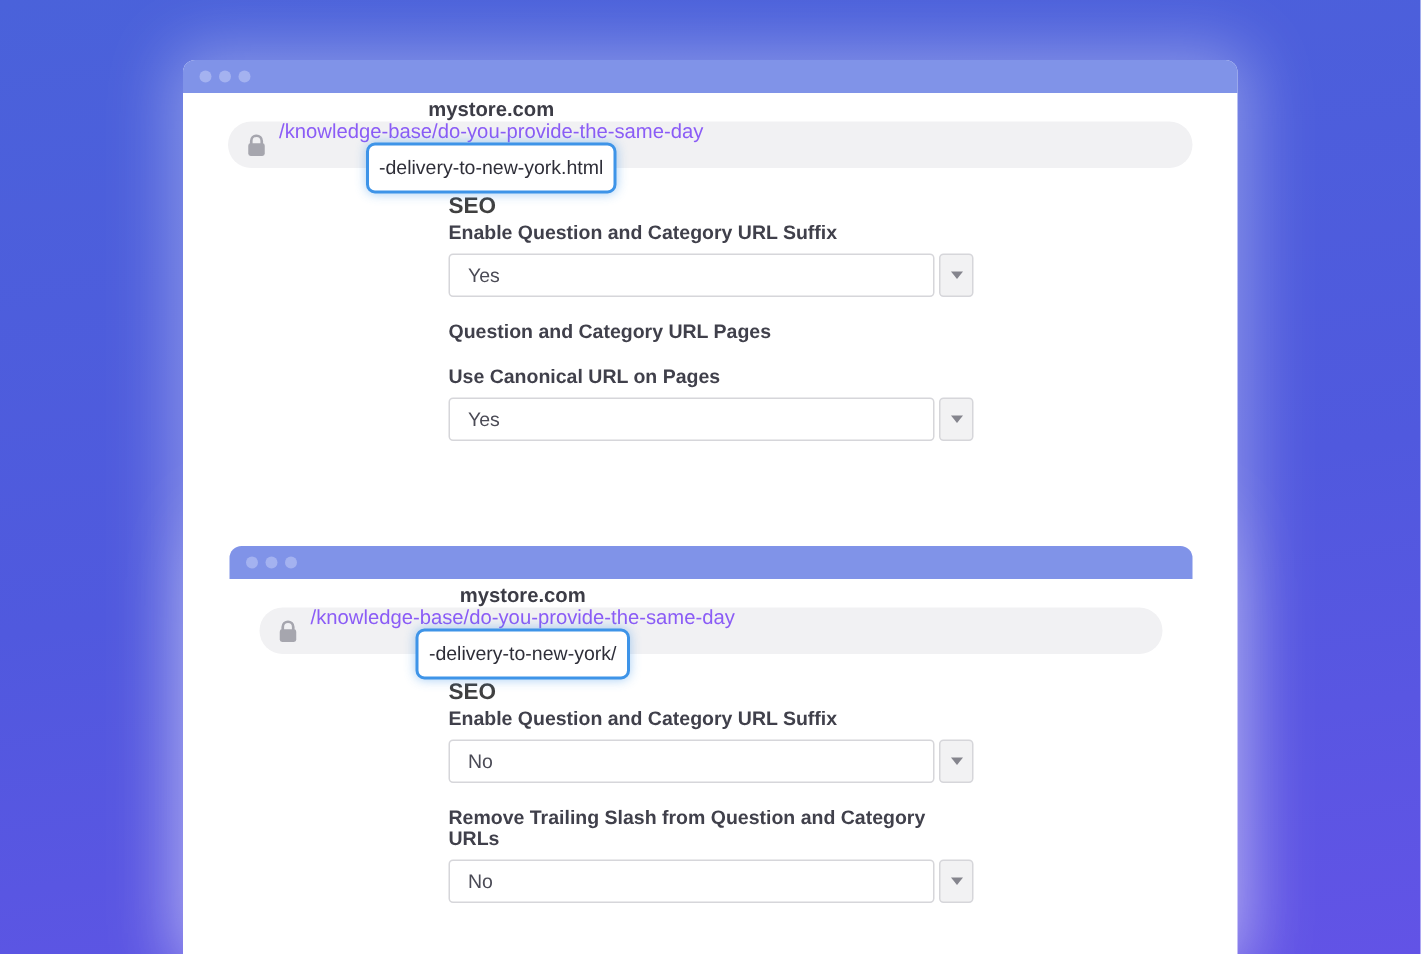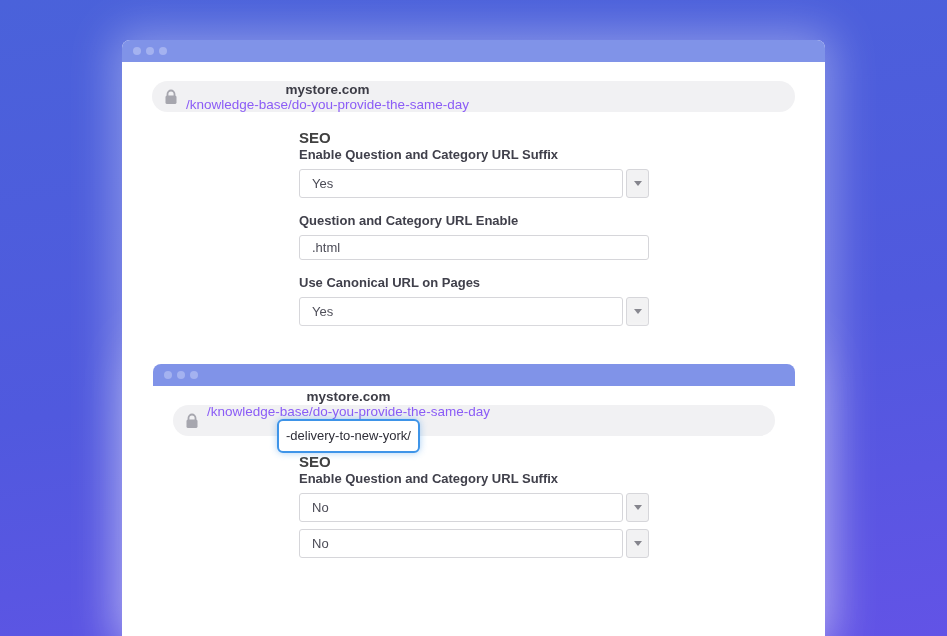--- a/index.html
+++ b/index.html
@@ -148,36 +148,36 @@
   <div class="address-bar">
     <span class="lock-icon">
       <svg width="12" height="16" viewBox="0 0 12 16">
         <path d="M2.5 7 V5 a3.5 3.5 0 0 1 7 0 V7" fill="none" stroke="#a6a6ae" stroke-width="1.8"></path>
         <rect x="0.5" y="6.5" width="11" height="8.5" rx="1.6" fill="#a6a6ae"></rect>
       </svg>
     </span>
     <span class="url-text">
         <span class="url-domain">mystore.com</span>
         <span class="url-path">/knowledge-base/do-you-provide-the-same-day</span>
+        <span class="url-highlight">-delivery-to-new-york.html</span>
       </span>
   </div>
 
   <div class="form-area">
     <div class="seo-heading">SEO</div>
 
     <div class="field-label">Enable Question and Category URL Suffix</div>
     <div class="select-control">
       <div class="select-main">Yes</div>
       <div class="select-arrow-box">
         <span class="tri-down"></span>
       </div>
     </div>
 
-    <div class="field-label gap-lg">Question and Category URL Enable</div>
-    <input class="text-input" type="text" value=".html" style="">
+    <div class="field-label gap-lg">Question and Category URL Pages</div>
 
     <div class="field-label gap-lg">Use Canonical URL on Pages</div>
     <div class="select-control">
       <div class="select-main">Yes</div>
       <div class="select-arrow-box">
         <span class="tri-down"></span>
       </div>
     </div>
   </div>
 </div>
@@ -207,20 +207,21 @@
     <div class="seo-heading">SEO</div>
 
     <div class="field-label">Enable Question and Category URL Suffix</div>
     <div class="select-control">
       <div class="select-main">No</div>
       <div class="select-arrow-box">
         <span class="tri-down"></span>
       </div>
     </div>
 
+    <div class="field-label gap-lg">Remove Trailing Slash from Question and Category URLs</div>
     <div class="select-control">
       <div class="select-main">No</div>
       <div class="select-arrow-box">
         <span class="tri-down"></span>
       </div>
     </div>
   </div>
 </div>
 
 </body></html>

